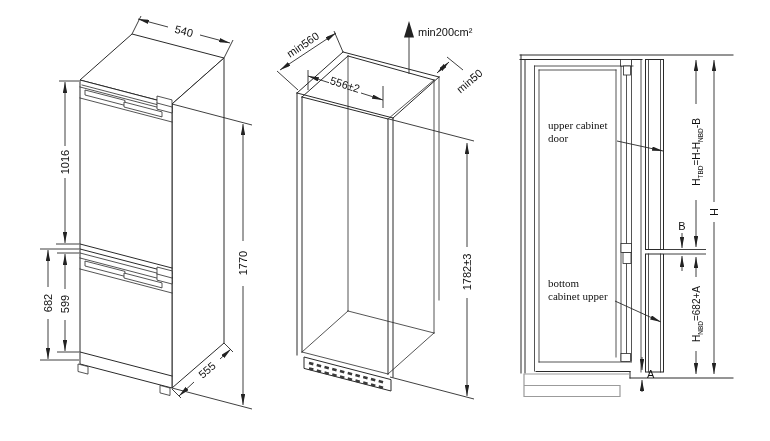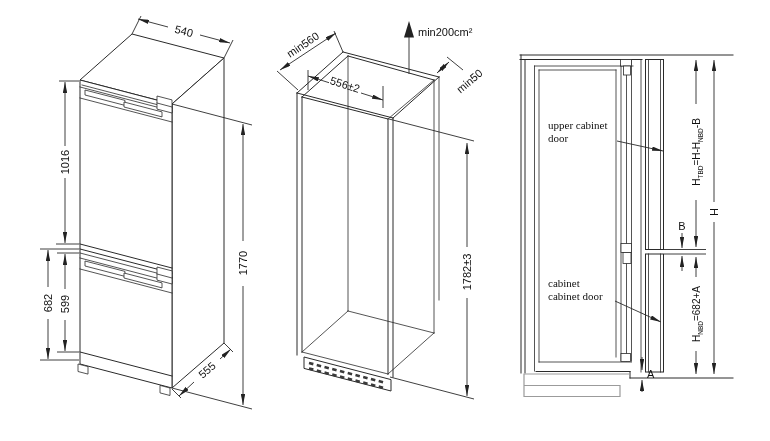--- a/index.html
+++ b/index.html
@@ -219,21 +219,21 @@
     <line class="dimln thin" x1="664" y1="254" x2="706" y2="254"></line>
 
     <g>
       <foreignObject x="548" y="119" width="64" height="32">
         <div xmlns="http://www.w3.org/1999/xhtml" class="lbl">upper cabinet door</div>
       </foreignObject>
       <line class="dimln" x1="617" y1="141" x2="663" y2="151" marker-end="url(#arr)"></line>
     </g>
     <g>
       <foreignObject x="548" y="277" width="64" height="32">
-        <div xmlns="http://www.w3.org/1999/xhtml" class="lbl">cabinet cabinet door</div>
+        <div xmlns="http://www.w3.org/1999/xhtml" class="lbl">bottom cabinet upper</div>
       </foreignObject>
       <line class="dimln" x1="615" y1="301" x2="661" y2="322" marker-end="url(#arr)"></line>
     </g>
 
     <g>
       <line class="dimln" x1="696" y1="60" x2="696" y2="104" marker-start="url(#arr)"></line>
       <line class="dimln" x1="696" y1="200" x2="696" y2="247" marker-end="url(#arr)"></line>
       <text class="dimsm" x="696" y="156" transform="rotate(-90 696 152)"><tspan>H</tspan><tspan class="sub" dy="2.5">TBD</tspan><tspan dy="-2.5">=H-H</tspan><tspan class="sub" dy="2.5">NBD</tspan><tspan dy="-2.5">-B</tspan></text>
     </g>
 

